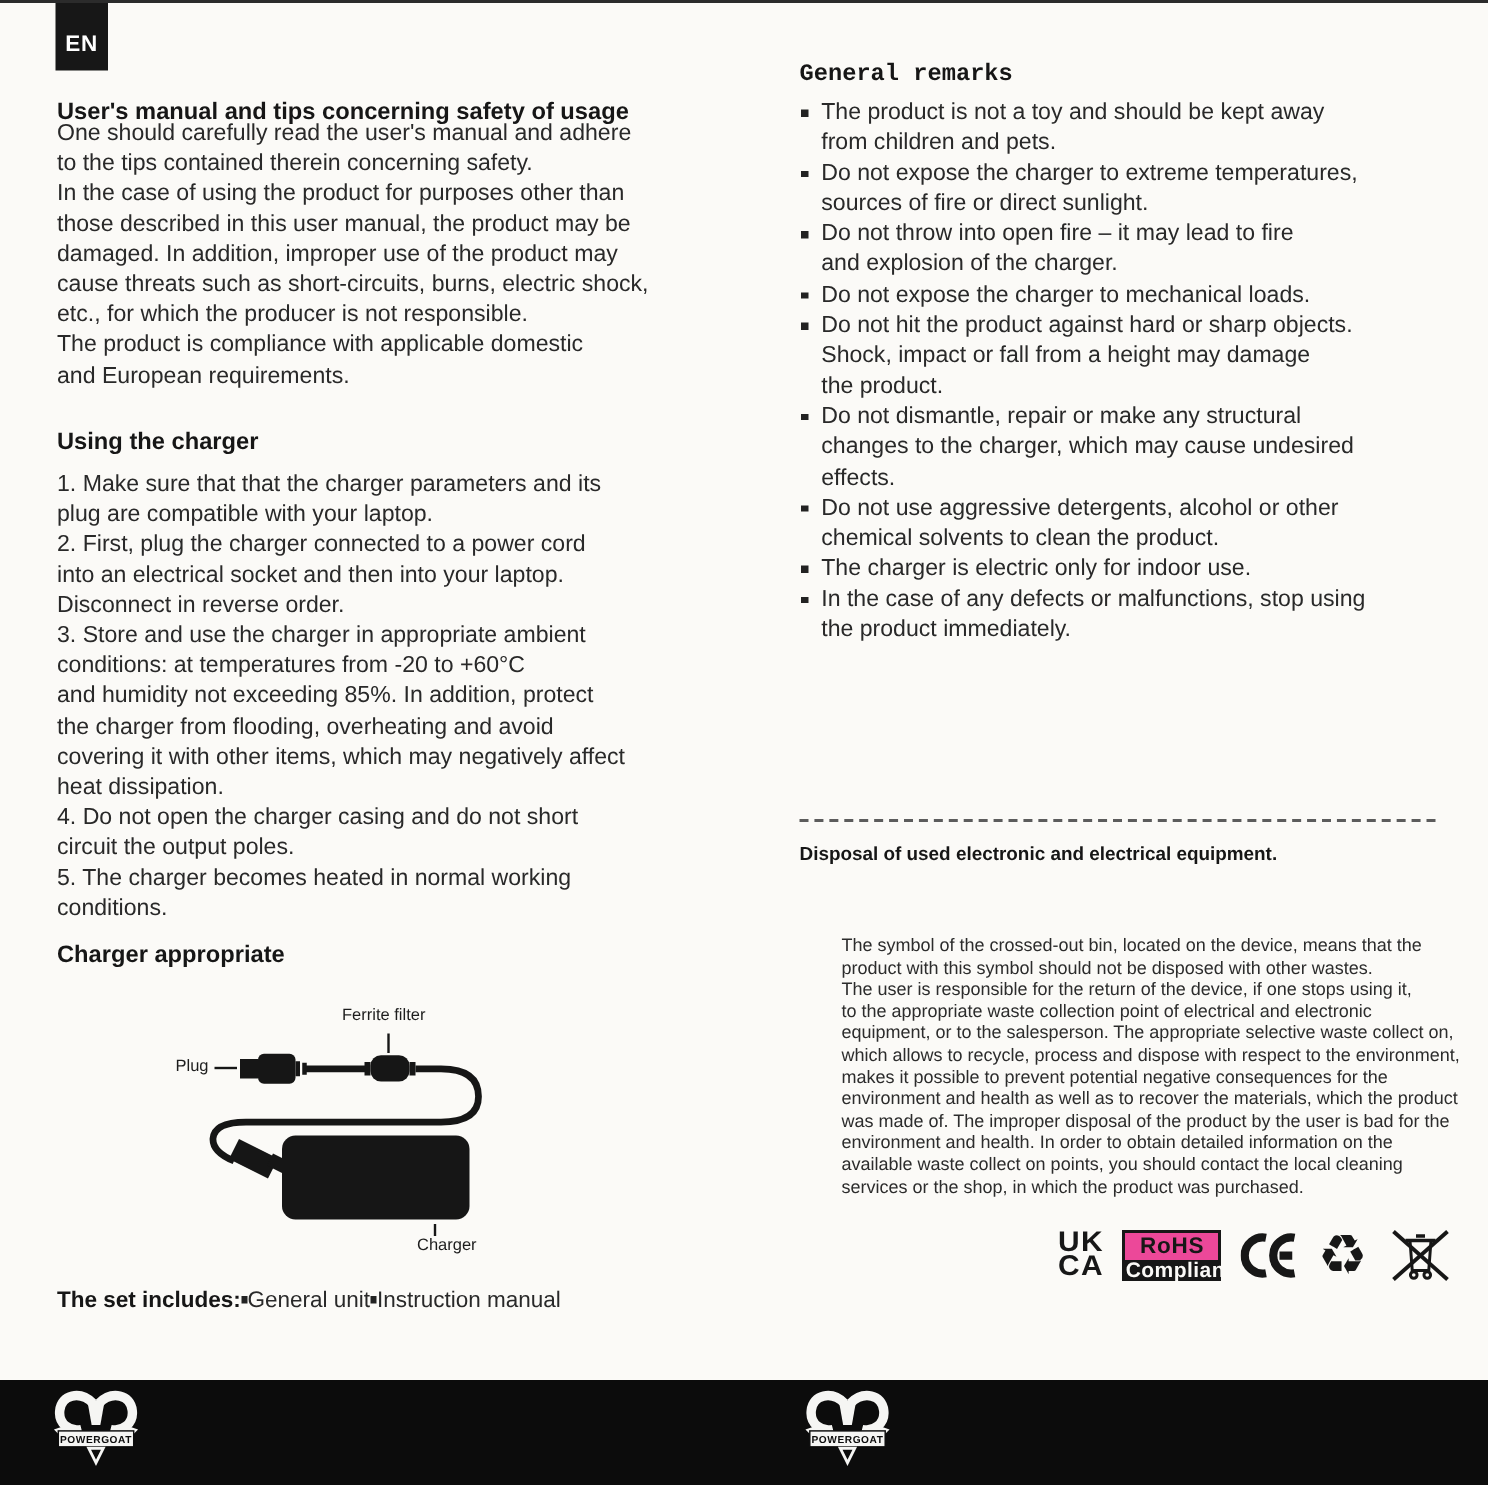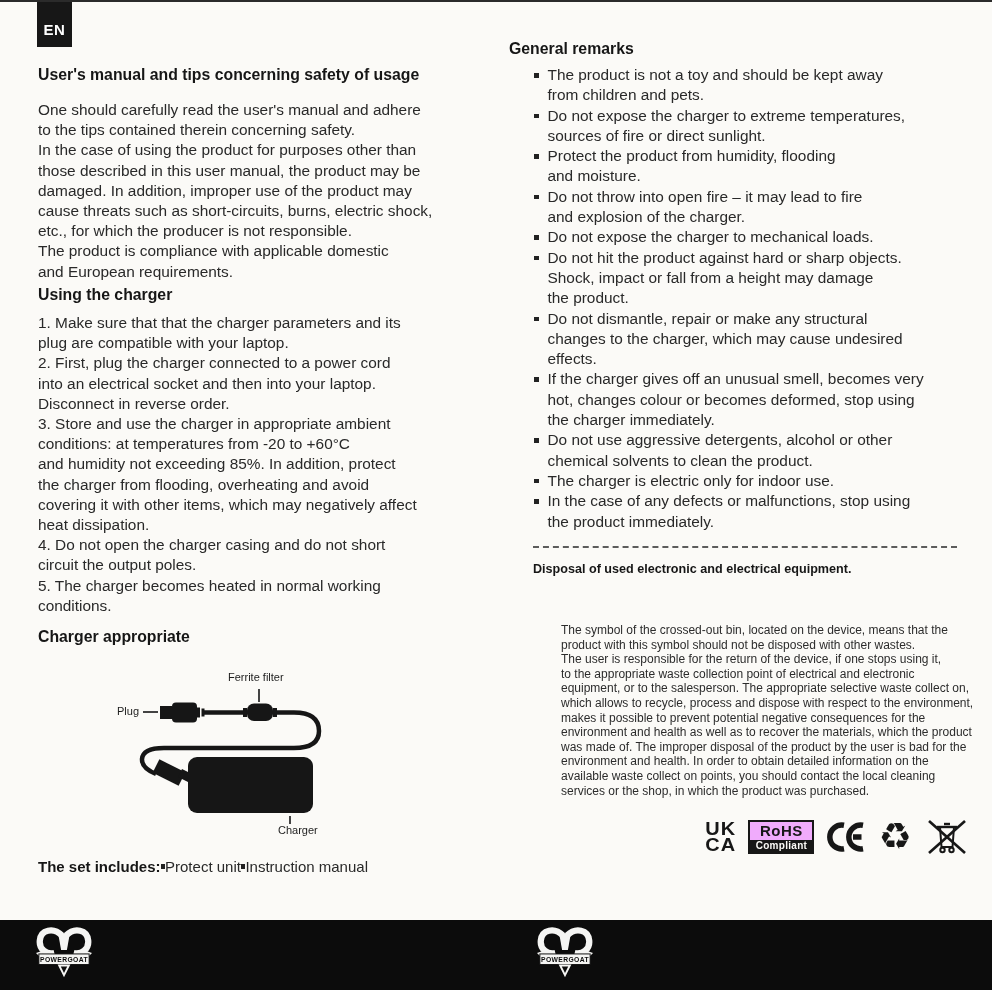--- a/index.html
+++ b/index.html
@@ -30,39 +30,39 @@
   .divider{border-top:2px dashed #5c5c5c;width:424px;height:0;}
   
   .diag-label{font-size:11px;color:#1d1d1d;}
   
   .set-row{left:38px;top:858px;font-size:15px;color:#292929;display:flex;align-items:center;gap:0;}
   .set-row .lbl{font-weight:700;color:#161616;}
   .sq-inline{width:4.5px;height:4.5px;background:#222;display:inline-block;flex:none;}
   
   .badges-row{left:706px;top:817px;display:flex;align-items:center;gap:13px;}
   .ukca{font-weight:800;font-size:19px;line-height:16.5px;color:#171717;letter-spacing:1px;transform:scaleX(1.05);}
-  .rohs{border:2.5px solid #171717;width:62px;text-align:center;background:#f0abfc;}
+  .rohs{border:2.5px solid #171717;width:62px;text-align:center;background:#ec4899;}
   .rohs-t{font-weight:800;font-size:15px;color:#171717;line-height:18px;letter-spacing:.5px;}
-  .rohs-b{background:#171717;color:#fbfaf7;font-size:10px;font-weight:700;line-height:12.5px;letter-spacing:.3px;}
+  .rohs-b{background:#171717;color:#fbfaf7;font-size:14px;font-weight:700;line-height:12.5px;letter-spacing:.3px;}
   .recycle{font-size:37px;line-height:38px;color:#171717;font-family:"DejaVu Sans",sans-serif;}
   
   .footer-bar{left:0;top:920px;width:992px;height:70px;background:#0c0c0c;}
   svg{display:block;}
 </style>
 </head>
 <body>
 
 <div class="abs top-edge"></div>
 
 <div class="abs en-badge">
   <span>EN</span>
 </div>
 
 <h2 class="abs" style="left:38px;top:66px;width:460px;">User's manual and tips concerning safety of usage</h2>
-<div class="abs body-txt" style="left:38px;top:100px;width:462px;">One should carefully read the user's manual and adhere
+<div class="abs body-txt" style="left:38px;top:79px;width:462px;">One should carefully read the user's manual and adhere
 to the tips contained therein concerning safety.
 In the case of using the product for purposes other than
 those described in this user manual, the product may be
 damaged. In addition, improper use of the product may
 cause threats such as short-circuits, burns, electric shock,
 etc., for which the producer is not responsible.
 The product is compliance with applicable domestic
 and European requirements.</div>
 
 <h2 class="abs" style="left:38px;top:286px;">Using the charger</h2>
@@ -114,42 +114,37 @@
     <line x1="190" y1="156" x2="190" y2="164" stroke-width="1.6"></line>
   </g>
 </svg>
 <span class="abs diag-label" style="left:228px;top:671px;">Ferrite filter</span>
 <span class="abs diag-label" style="left:117px;top:705px;">Plug</span>
 <span class="abs diag-label" style="left:278px;top:824px;">Charger</span>
 
 <div class="abs set-row">
   <span class="lbl">The set includes:</span>
   <span class="sq-inline"></span>
-  <span>Protect unit</span>
+  <span>General unit</span>
   <span class="sq-inline"></span>
   <span>Instruction manual</span>
 </div>
 
-<h2 class="abs" style="left:509px;top:40px;">General remarks</h2>
+<h2 class="abs" style="left:533px;top:40px;font-family:Liberation Mono, monospace;">General remarks</h2>
 
 <ul class="bullets abs" style="left:533px;top:65px;">
   <li>
       <span class="sq"></span>
       <span class="b-text">The product is not a toy and should be kept away
 from children and pets.</span>
     </li>
   <li>
       <span class="sq"></span>
       <span class="b-text">Do not expose the charger to extreme temperatures,
 sources of fire or direct sunlight.</span>
-    </li>
-  <li>
-      <span class="sq"></span>
-      <span class="b-text">Protect the product from humidity, flooding
-and moisture.</span>
     </li>
   <li>
       <span class="sq"></span>
       <span class="b-text">Do not throw into open fire – it may lead to fire
 and explosion of the charger.</span>
     </li>
   <li>
       <span class="sq"></span>
       <span class="b-text">Do not expose the charger to mechanical loads.</span>
     </li>
@@ -157,26 +152,20 @@
       <span class="sq"></span>
       <span class="b-text">Do not hit the product against hard or sharp objects.
 Shock, impact or fall from a height may damage
 the product.</span>
     </li>
   <li>
       <span class="sq"></span>
       <span class="b-text">Do not dismantle, repair or make any structural
 changes to the charger, which may cause undesired
 effects.</span>
-    </li>
-  <li>
-      <span class="sq"></span>
-      <span class="b-text">If the charger gives off an unusual smell, becomes very
-hot, changes colour or becomes deformed, stop using
-the charger immediately.</span>
     </li>
   <li>
       <span class="sq"></span>
       <span class="b-text">Do not use aggressive detergents, alcohol or other
 chemical solvents to clean the product.</span>
     </li>
   <li>
       <span class="sq"></span>
       <span class="b-text">The charger is electric only for indoor use.</span>
     </li>

